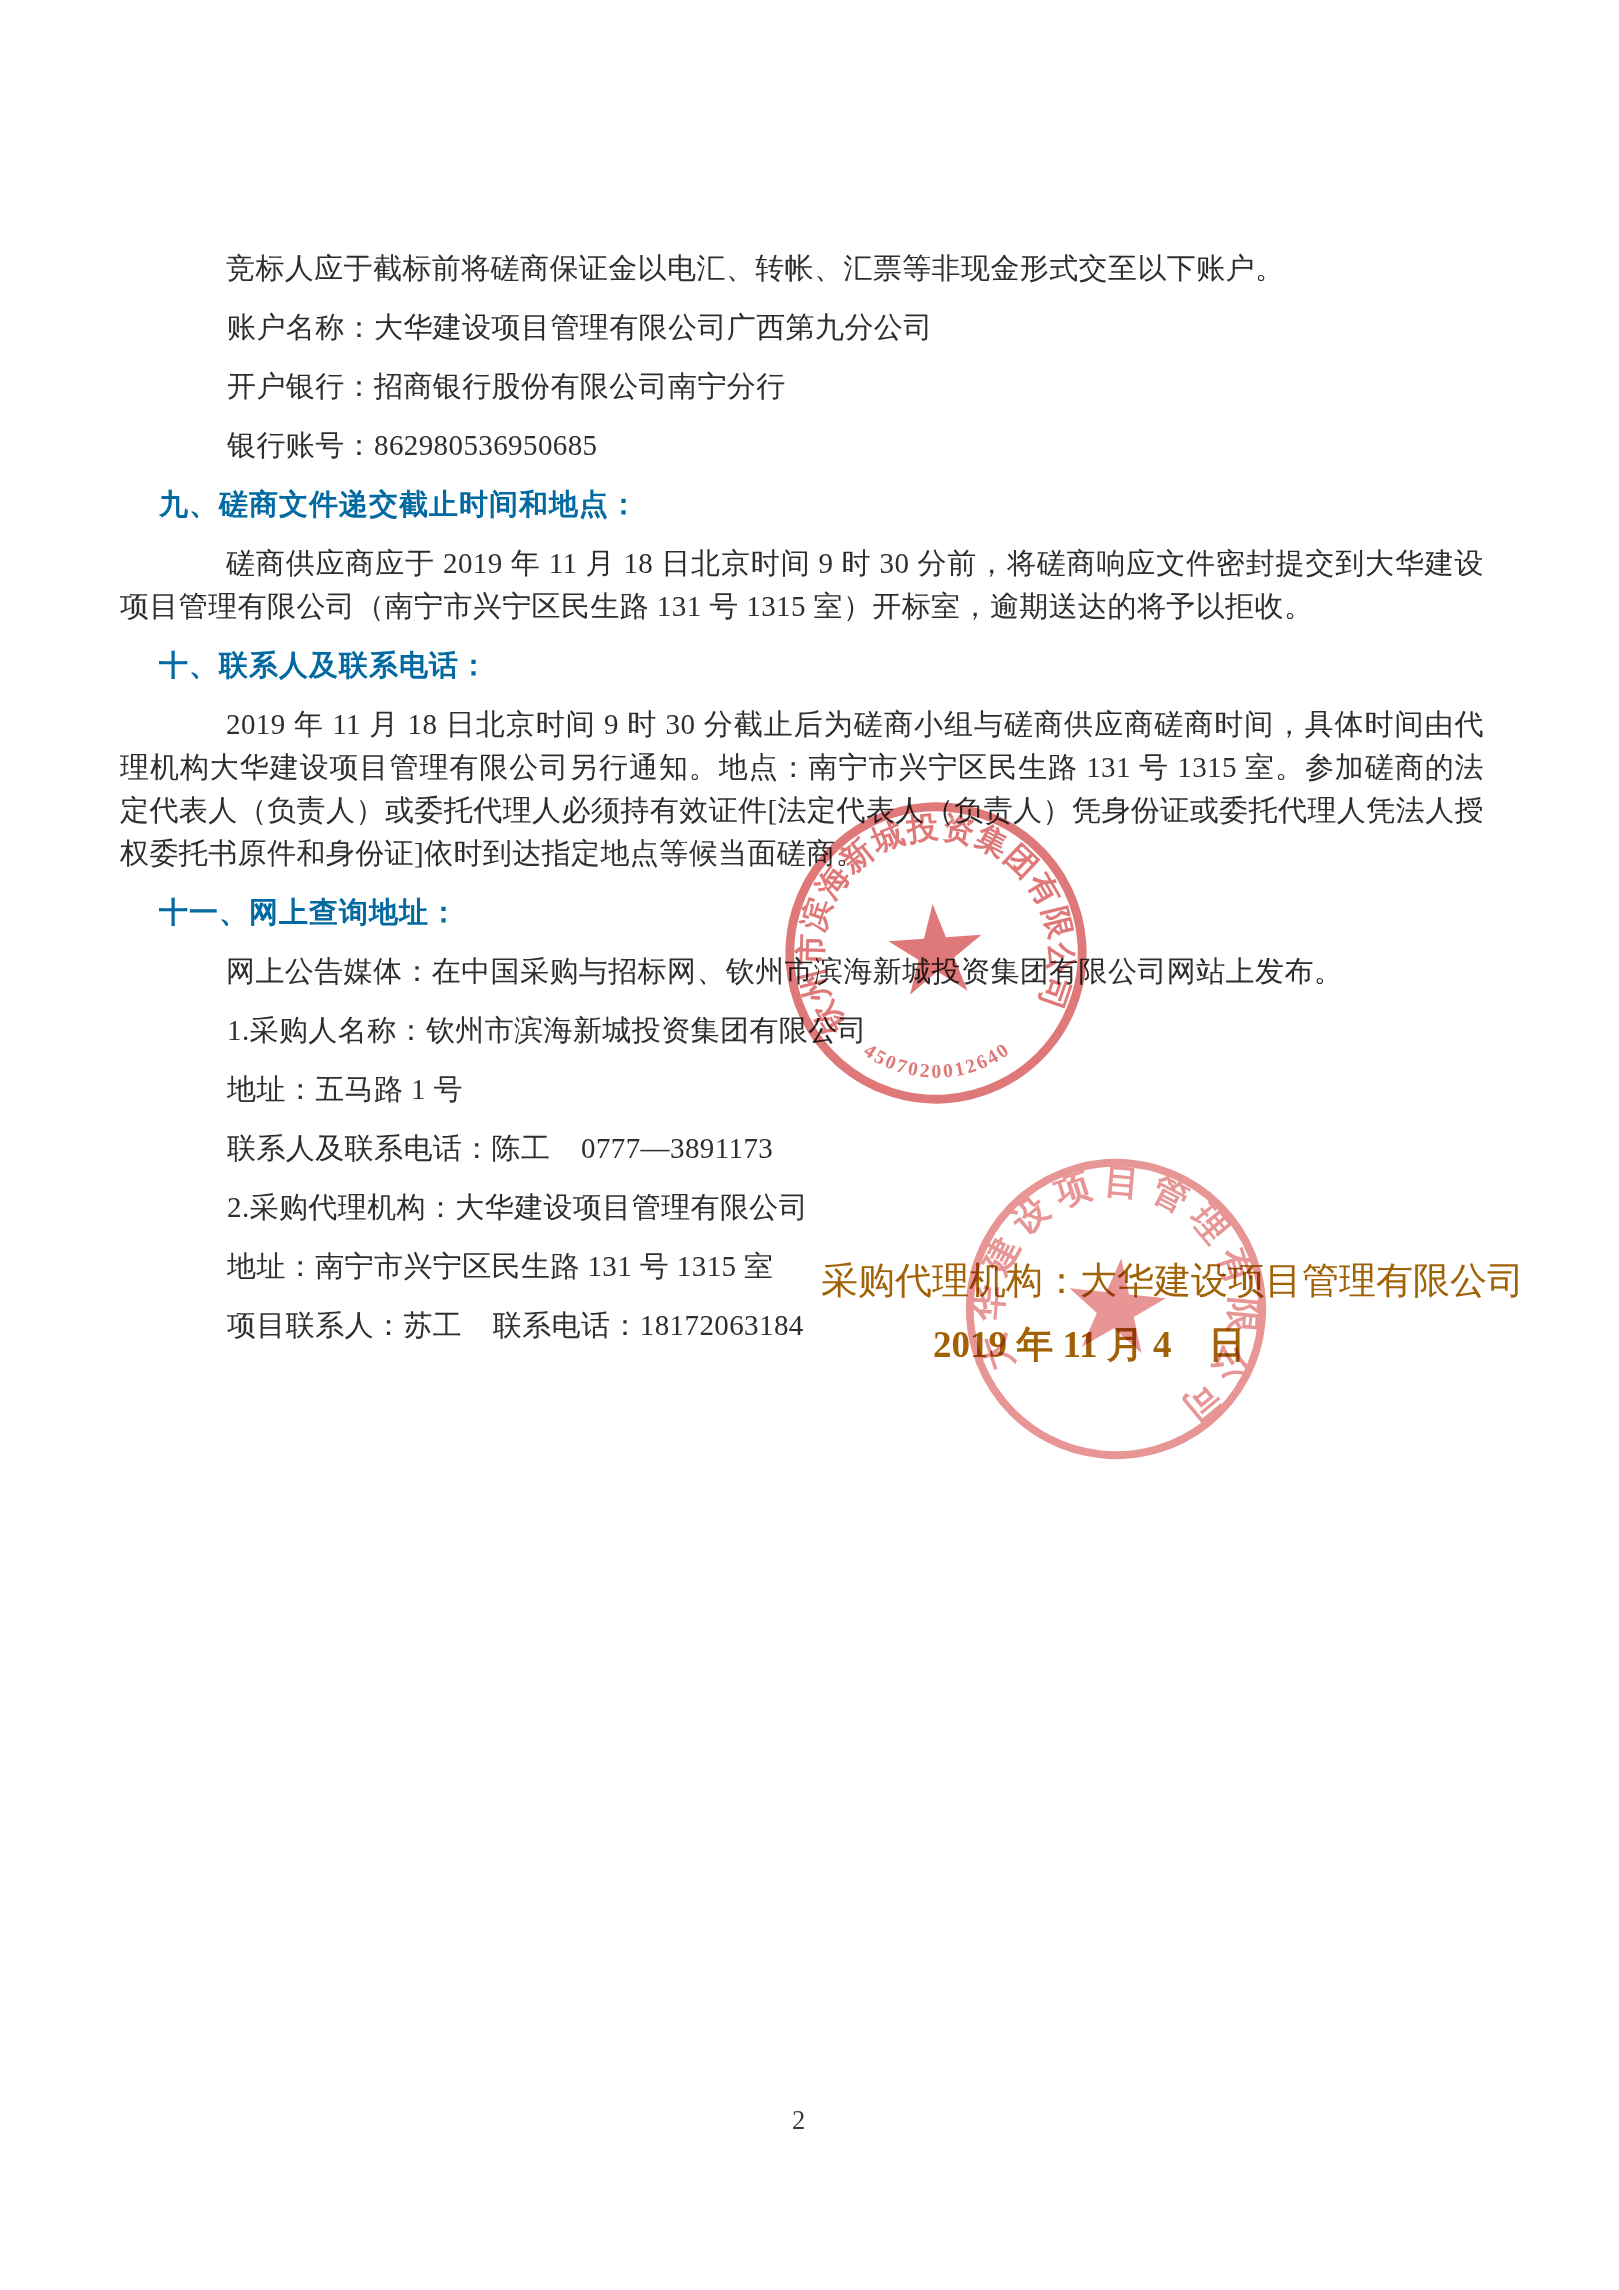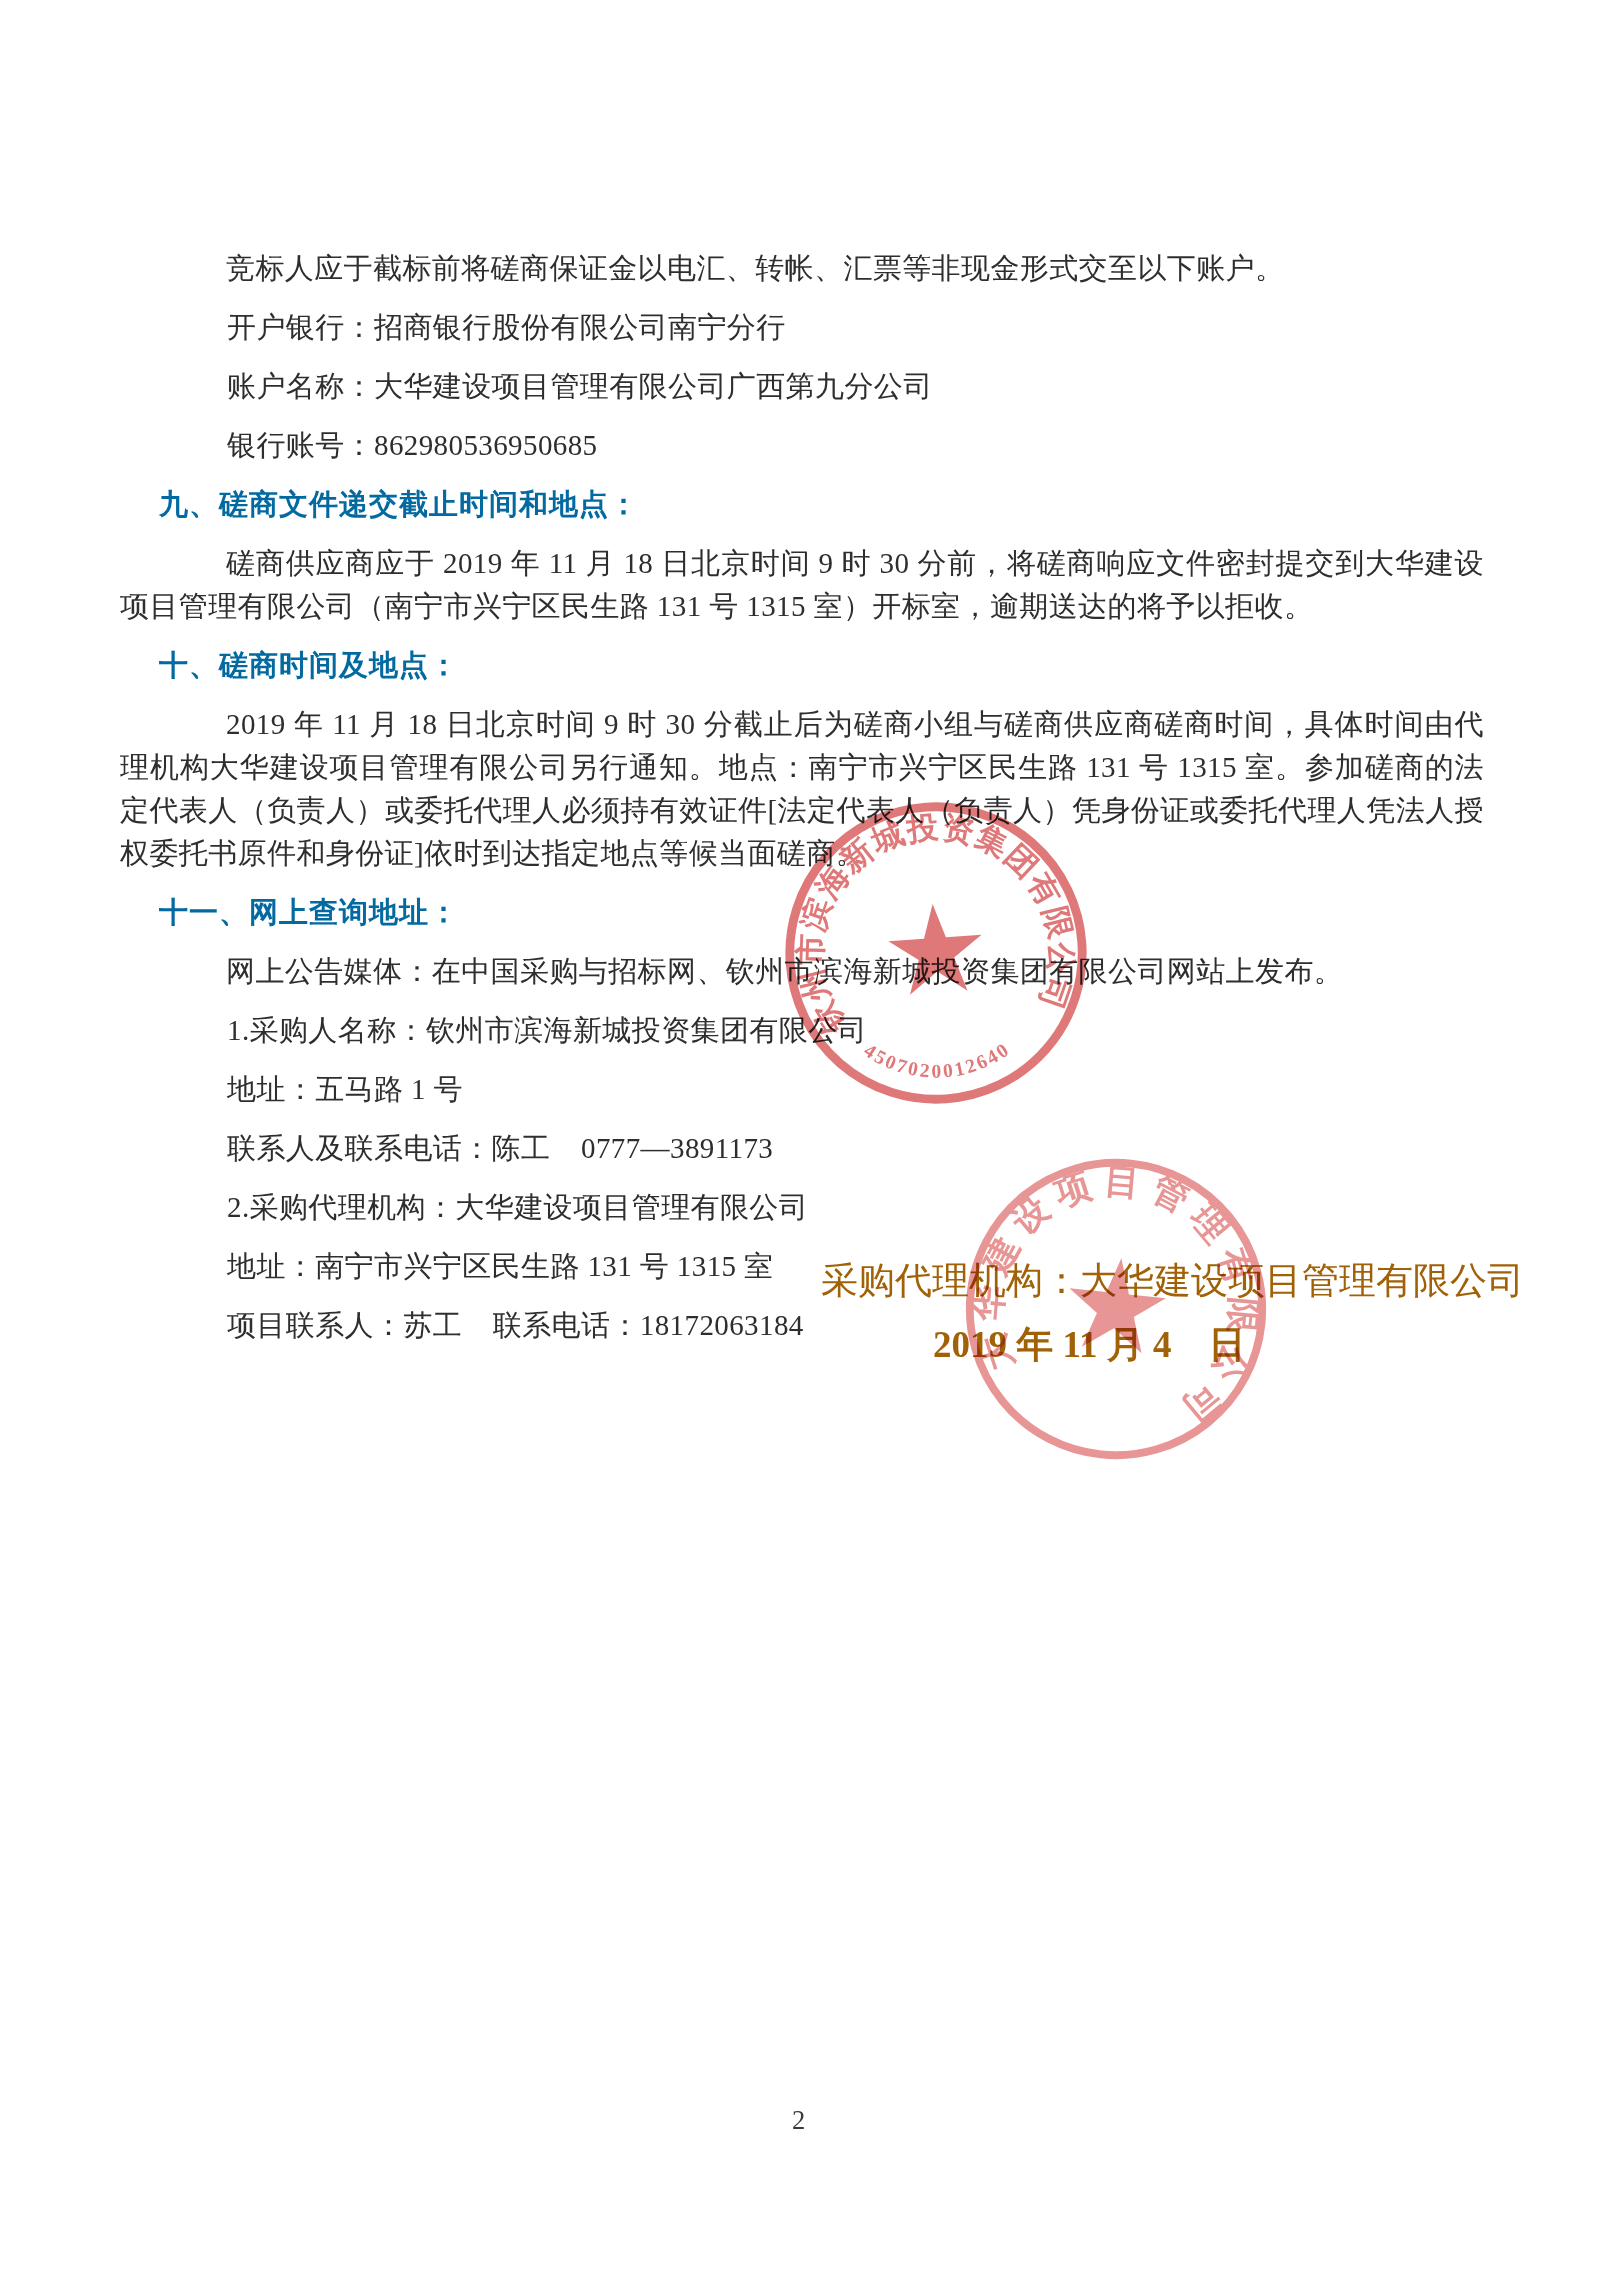--- a/index.html
+++ b/index.html
@@ -53,28 +53,28 @@
     font-weight:bold;
   }
 </style>
 </head>
 <body>
 
 <div class="page">
 
   <div class="content">
     <p class="indent">竞标人应于截标前将磋商保证金以电汇、转帐、汇票等非现金形式交至以下账户。</p>
+    <p class="sub">账户名称：大华建设项目管理有限公司广西第九分公司</p>
     <p class="sub">开户银行：招商银行股份有限公司南宁分行</p>
-    <p class="sub">账户名称：大华建设项目管理有限公司广西第九分公司</p>
     <p class="sub">银行账号：862980536950685</p>
 
     <p class="heading">九、磋商文件递交截止时间和地点：</p>
     <p class="indent">磋商供应商应于 2019 年 11 月 18 日北京时间 9 时 30 分前，将磋商响应文件密封提交到大华建设项目管理有限公司（南宁市兴宁区民生路 131 号 1315 室）开标室，逾期送达的将予以拒收。</p>
 
-    <p class="heading">十、磋商时间及地点：</p>
+    <p class="heading">十、联系人及联系电话：</p>
     <p class="indent">2019 年 11 月 18 日北京时间 9 时 30 分截止后为磋商小组与磋商供应商磋商时间，具体时间由代理机构大华建设项目管理有限公司另行通知。地点：南宁市兴宁区民生路 131 号 1315 室。参加磋商的法定代表人（负责人）或委托代理人必须持有效证件[法定代表人（负责人）凭身份证或委托代理人凭法人授权委托书原件和身份证]依时到达指定地点等候当面磋商。</p>
 
     <p class="heading">十一、网上查询地址：</p>
     <p class="indent">网上公告媒体：在中国采购与招标网、钦州市滨海新城投资集团有限公司网站上发布。</p>
 
     <p class="sub">1.采购人名称：钦州市滨海新城投资集团有限公司</p>
     <p class="sub">地址：五马路 1 号</p>
     <p class="sub">联系人及联系电话：陈工    0777—3891173</p>
     <p class="sub">2.采购代理机构：大华建设项目管理有限公司</p>
     <p class="sub">地址：南宁市兴宁区民生路 131 号 1315 室</p>

